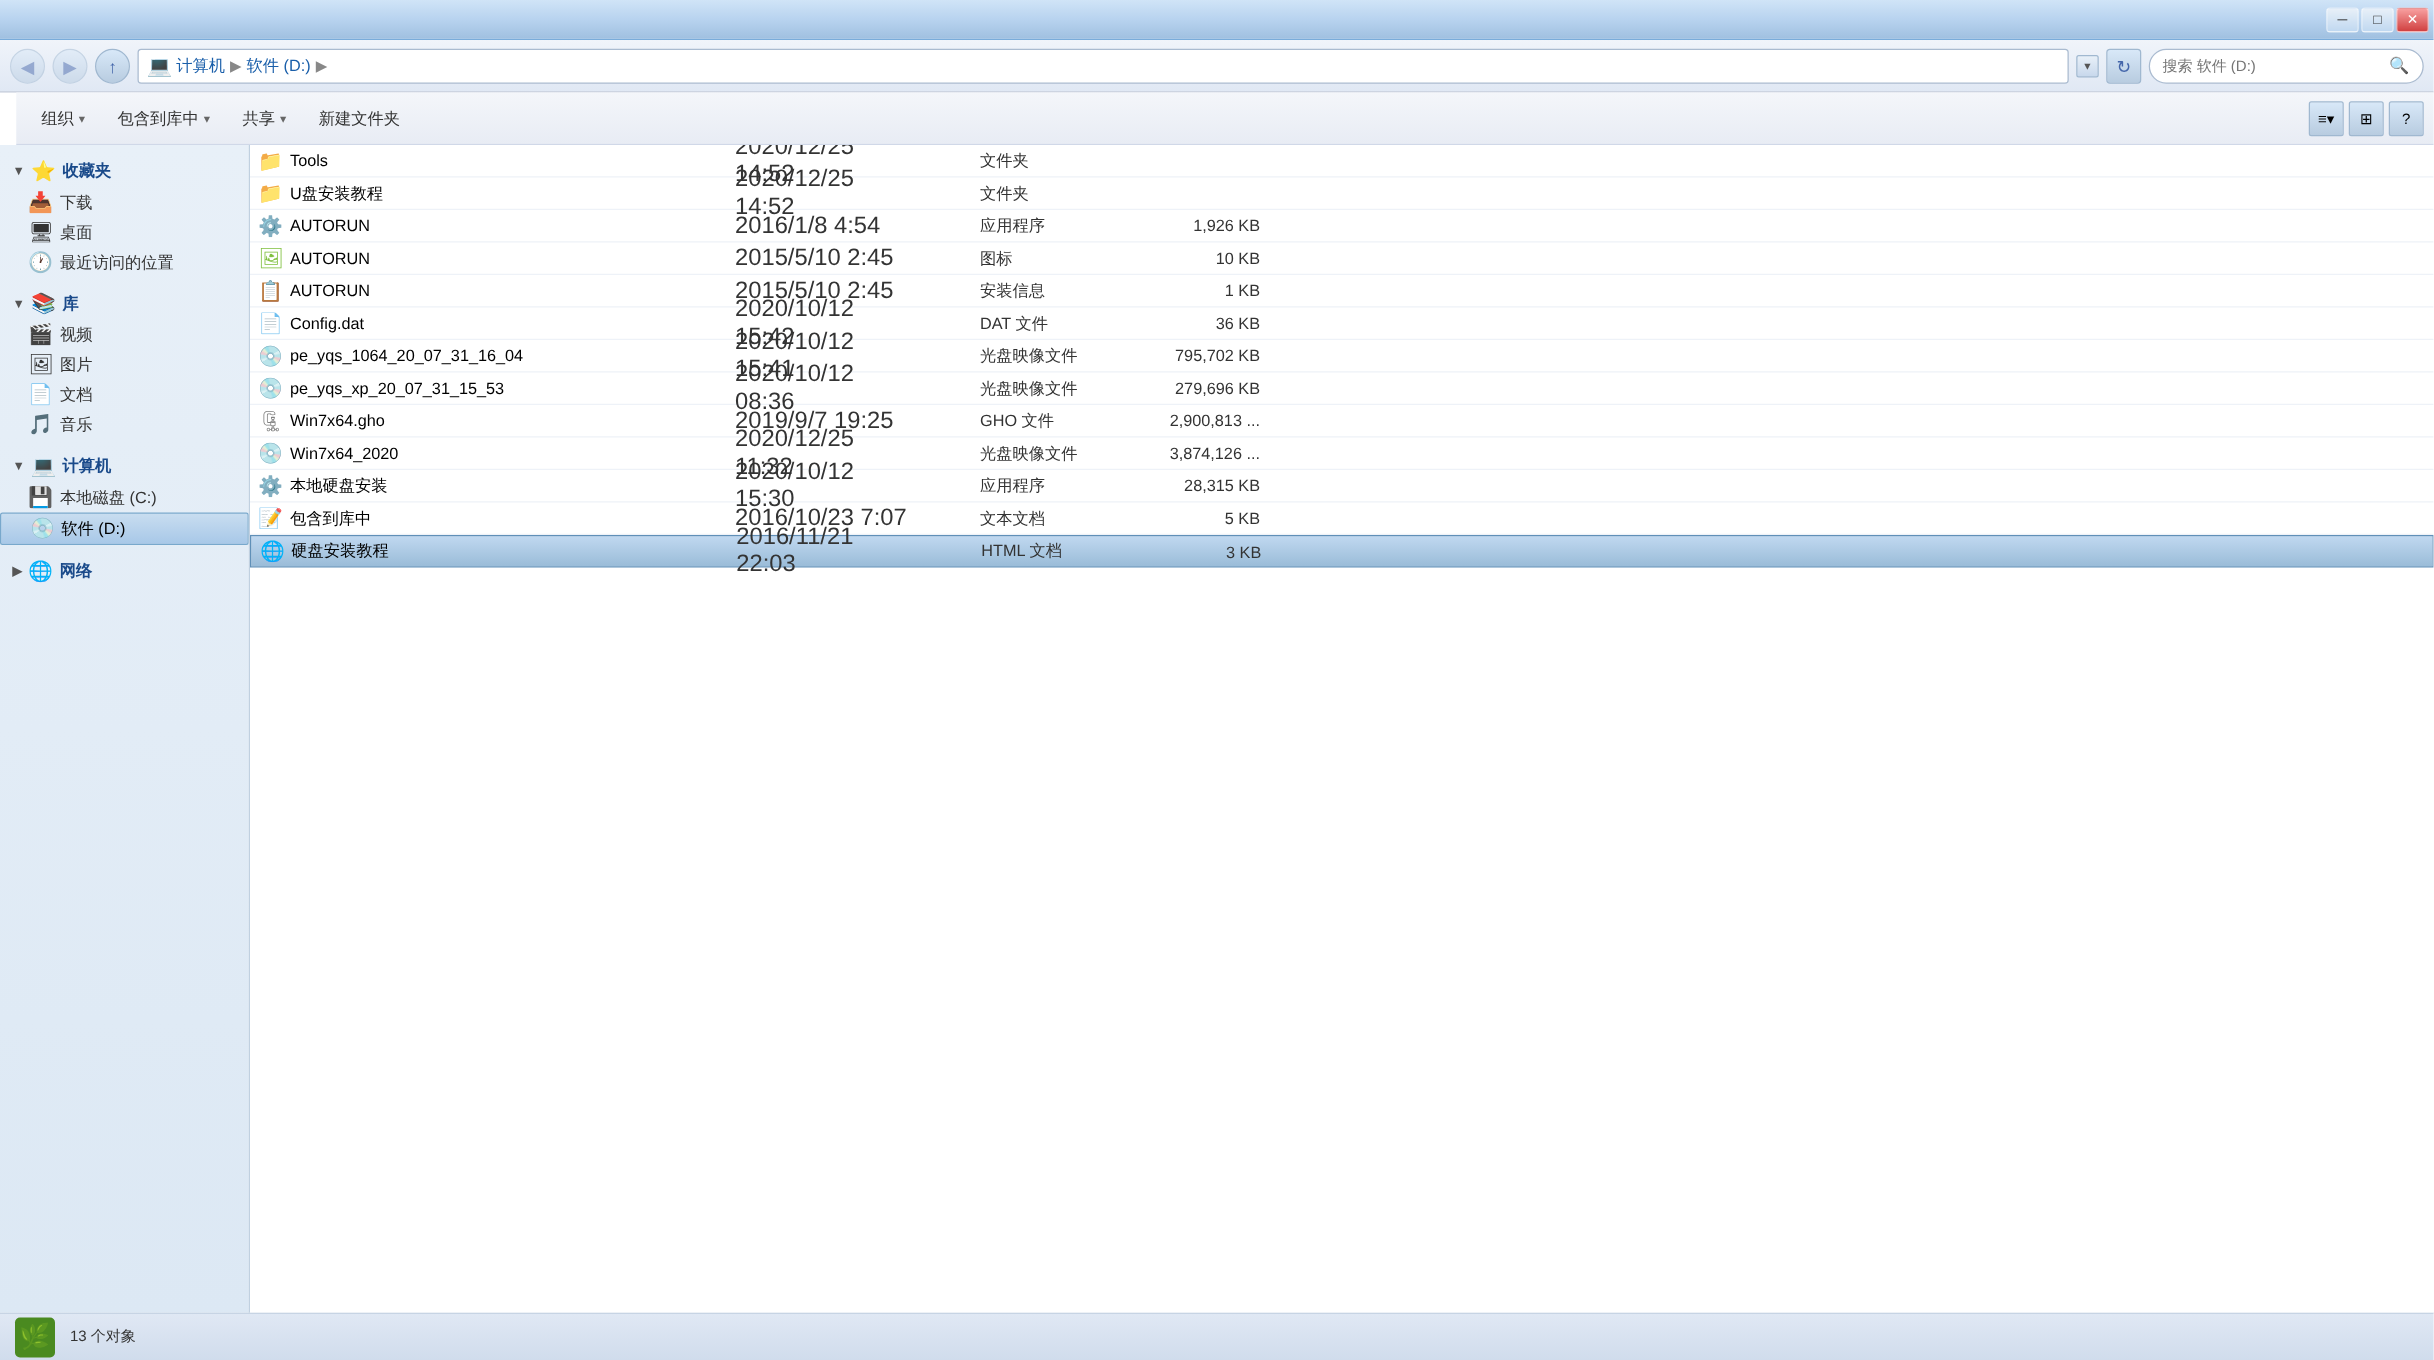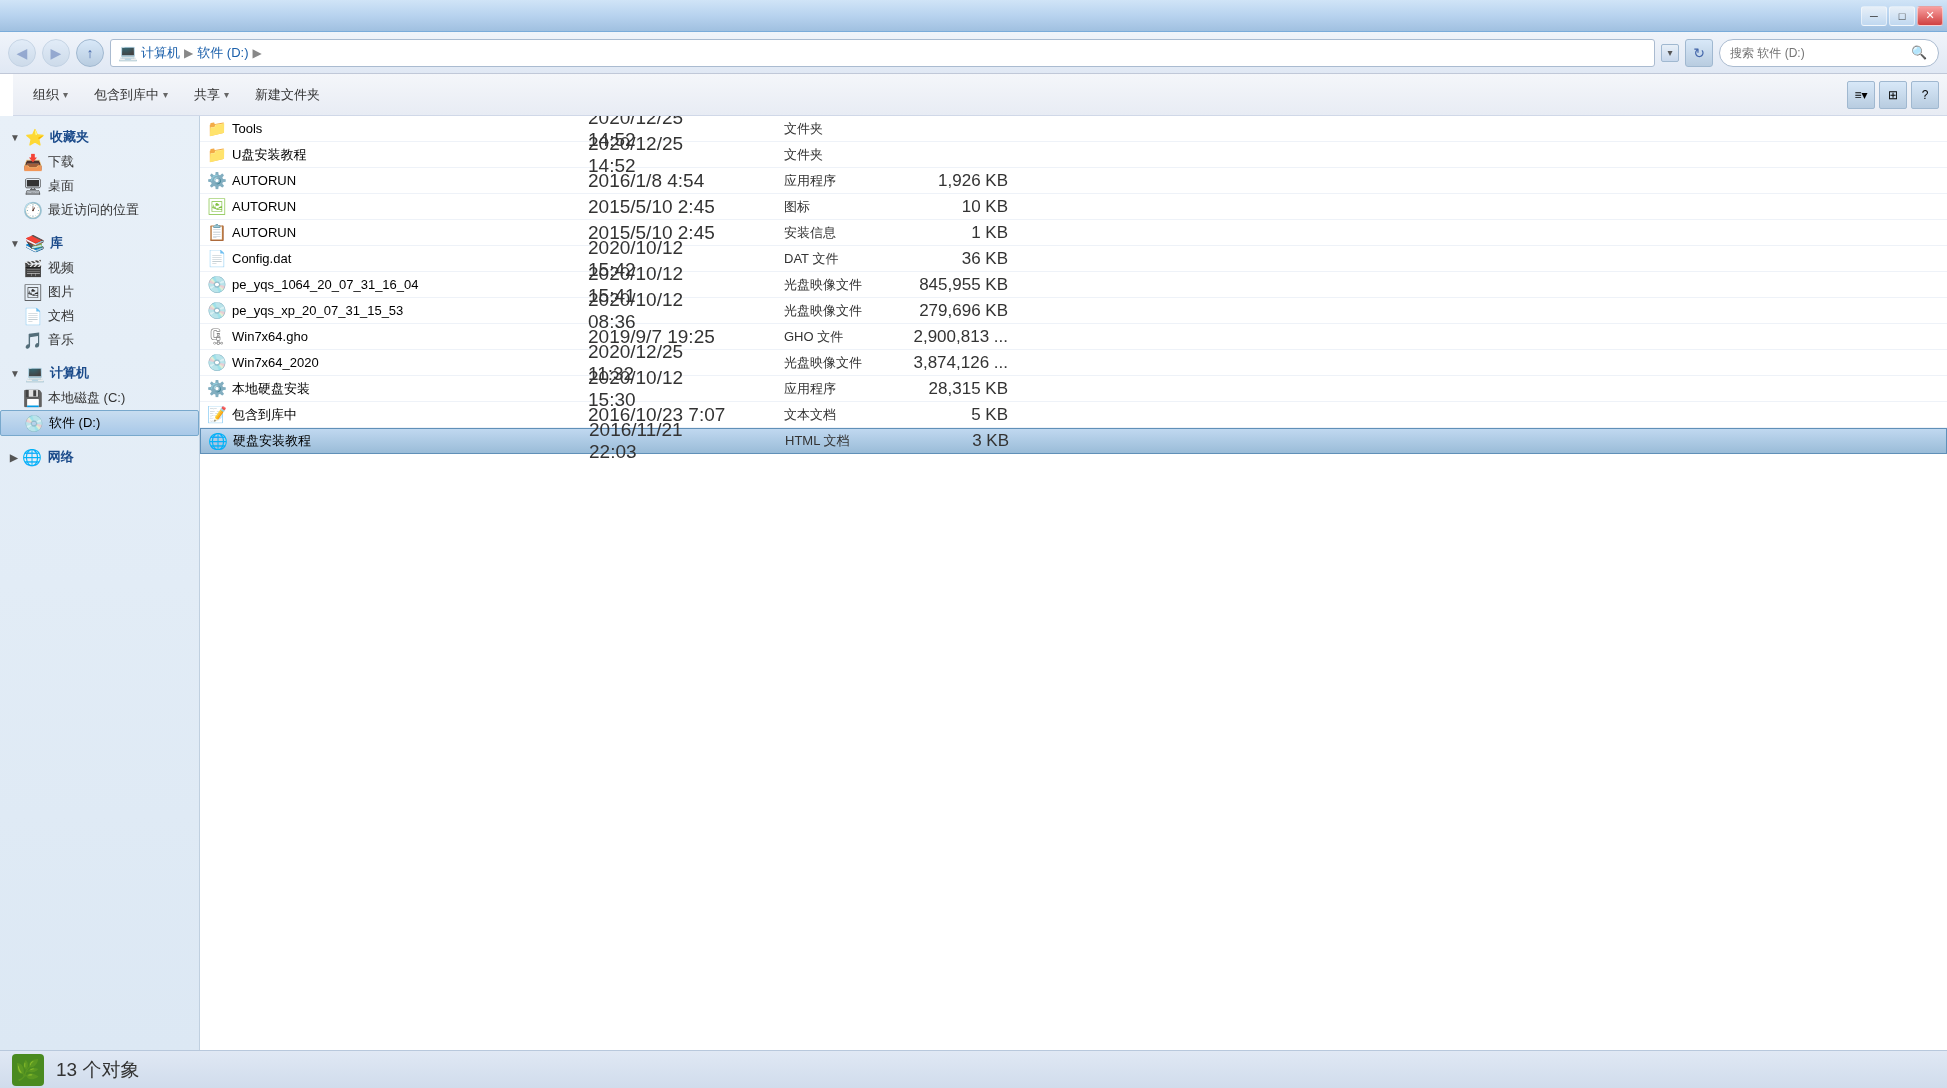--- a/index.html
+++ b/index.html
@@ -265,21 +265,21 @@
       display: flex;
       align-items: center;
       gap: 6px;
       font-size: 13px;
       white-space: nowrap;
       overflow: hidden;
       text-overflow: ellipsis;
     }
     .file-col-date { width: 160px; padding: 0 8px; font-size: 19px; color: #333; }
     .file-col-type { width: 120px; padding: 0 8px; font-size: 13px; color: #333; margin-left: 36px; }
-    .file-col-size { width: 120px; padding: 0 8px; font-size: 17px; color: #333; text-align: right; }
+    .file-col-size { width: 120px; padding: 0 8px; font-size: 13px; color: #333; text-align: right; }
 
     .file-icon {
       width: 18px;
       height: 18px;
       display: flex;
       align-items: center;
       justify-content: center;
       font-size: 16px;
       flex-shrink: 0;
     }
@@ -310,21 +310,21 @@
       height: 32px;
       background: #4a8a20;
       border-radius: 4px;
       display: flex;
       align-items: center;
       justify-content: center;
       font-size: 20px;
       color: #fff;
       flex-shrink: 0;
     }
-    .status-text { font-size: 19px; color: #333; }
+    .status-text { font-size: 12px; color: #333; }
 
     
     ::-webkit-scrollbar { width: 8px; height: 8px; }
     ::-webkit-scrollbar-track { background: #e8f0f8; }
     ::-webkit-scrollbar-thumb { background: #a0b8d0; border-radius: 4px; }
   </style>
 </head>
 <body>
 
 <div class="title-bar">
@@ -521,21 +521,21 @@
     <div class="file-col-type">DAT 文件</div>
     <div class="file-col-size">36 KB</div>
   </div>
         <div class="file-row">
     <div class="file-col-name">
       <span class="file-icon icon-iso">💿</span>
       <span>pe_yqs_1064_20_07_31_16_04</span>
     </div>
     <div class="file-col-date">2020/10/12 15:41</div>
     <div class="file-col-type">光盘映像文件</div>
-    <div class="file-col-size">845,955 KB</div>
+    <div class="file-col-size">795,702 KB</div>
   </div>
         <div class="file-row">
     <div class="file-col-name">
       <span class="file-icon icon-iso">💿</span>
       <span>pe_yqs_xp_20_07_31_15_53</span>
     </div>
     <div class="file-col-date">2020/10/12 08:36</div>
     <div class="file-col-type">光盘映像文件</div>
     <div class="file-col-size">279,696 KB</div>
   </div>

